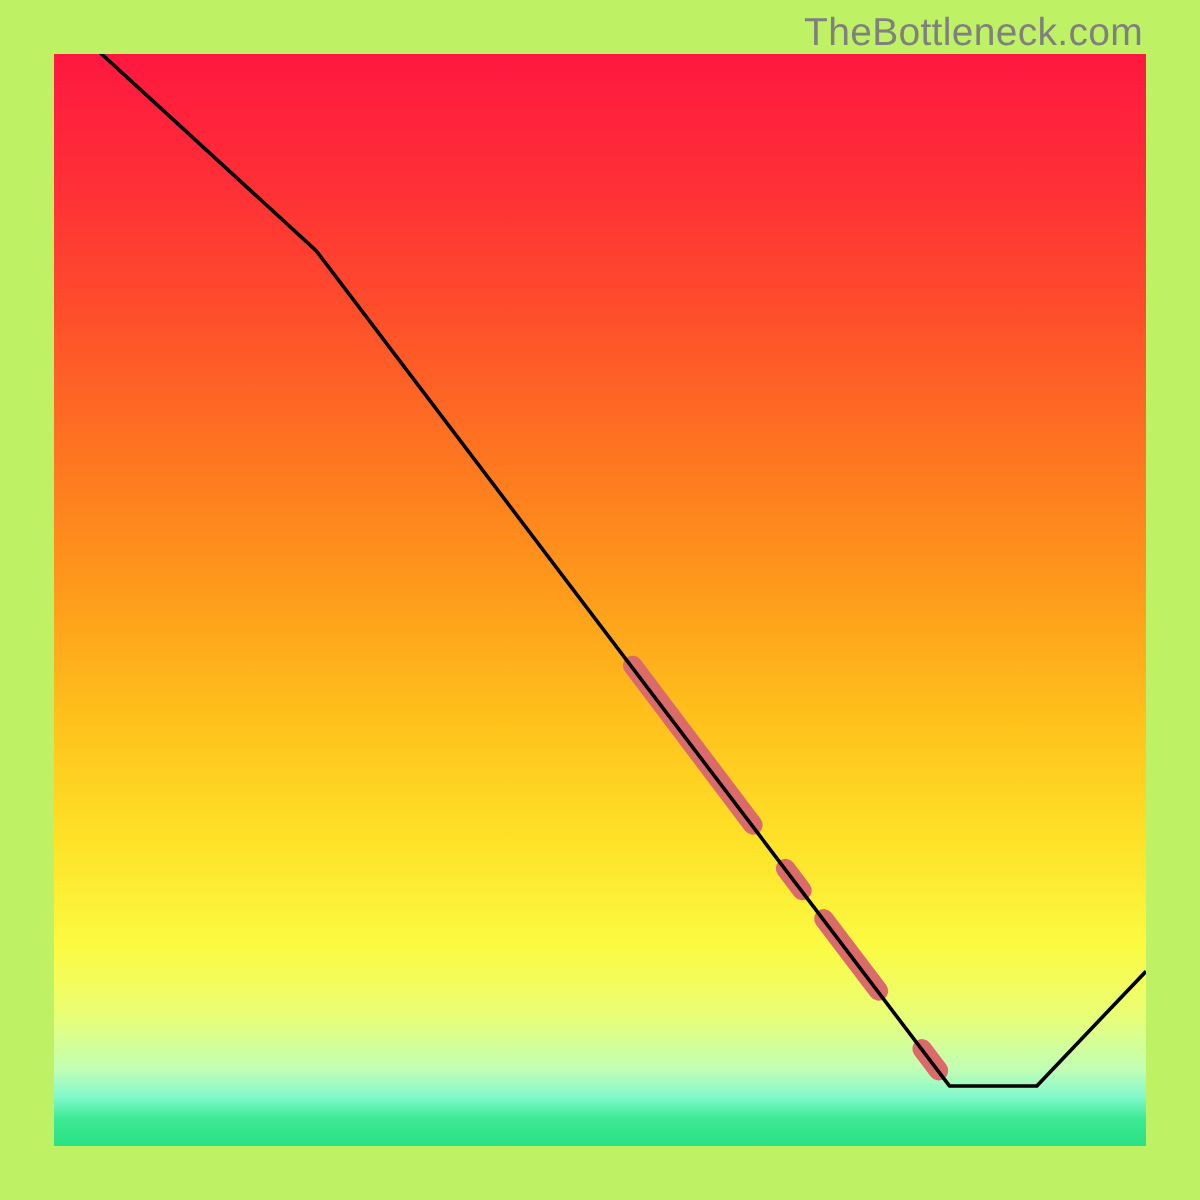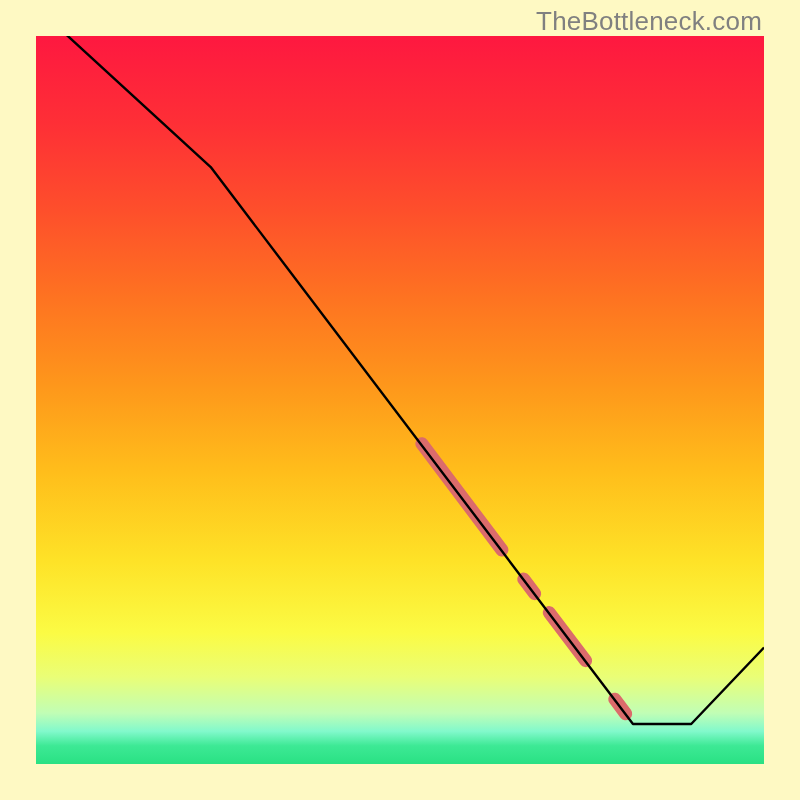--- a/index.html
+++ b/index.html
@@ -10,21 +10,21 @@
     overflow: hidden;
     background: #000;
     font-family: Arial, Helvetica, sans-serif;
   }
   .frame {
     position: absolute;
     left: 0;
     top: 0;
     width: 800px;
     height: 800px;
-    background: #fef9c3;
+    background: #bef264;
   }
   .plot-area {
     position: absolute;
     left: 36px;
     top: 36px;
     width: 728px;
     height: 728px;
     overflow: hidden;
   }
   .gradient {

